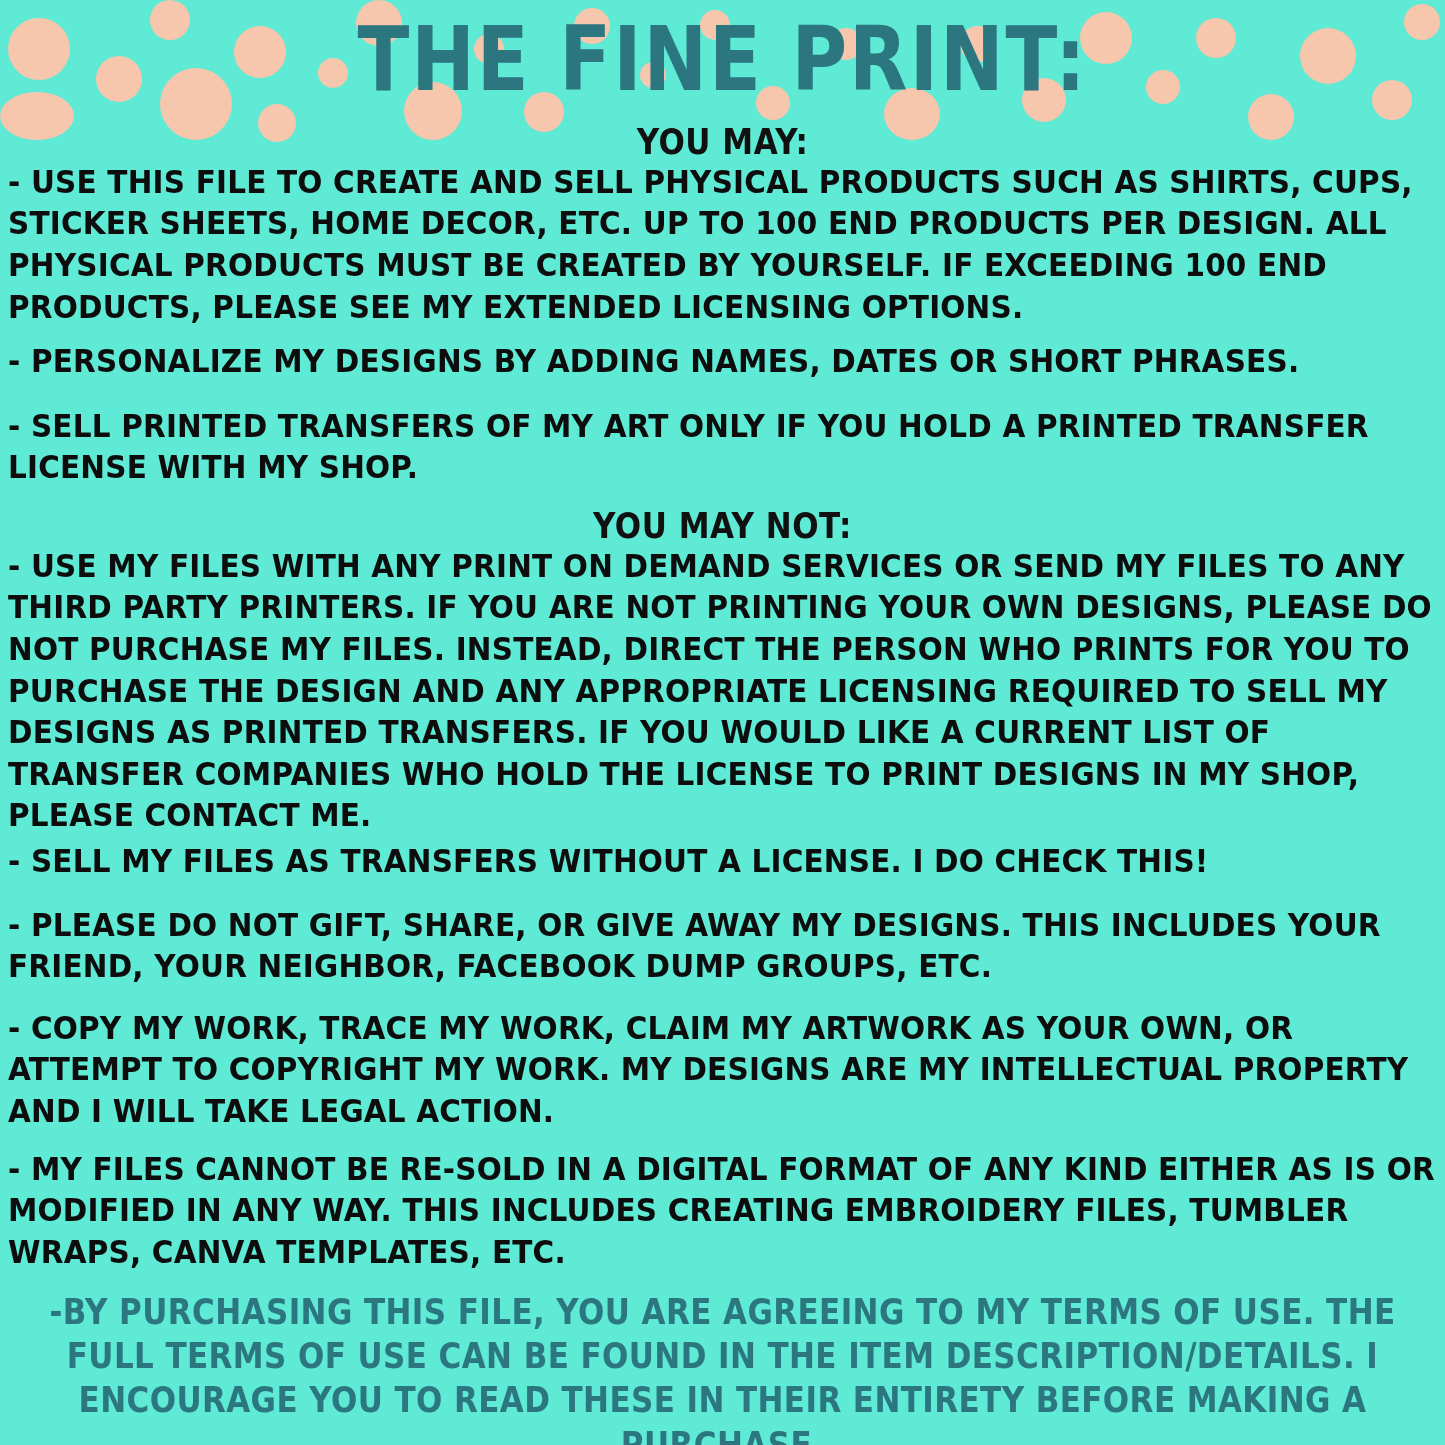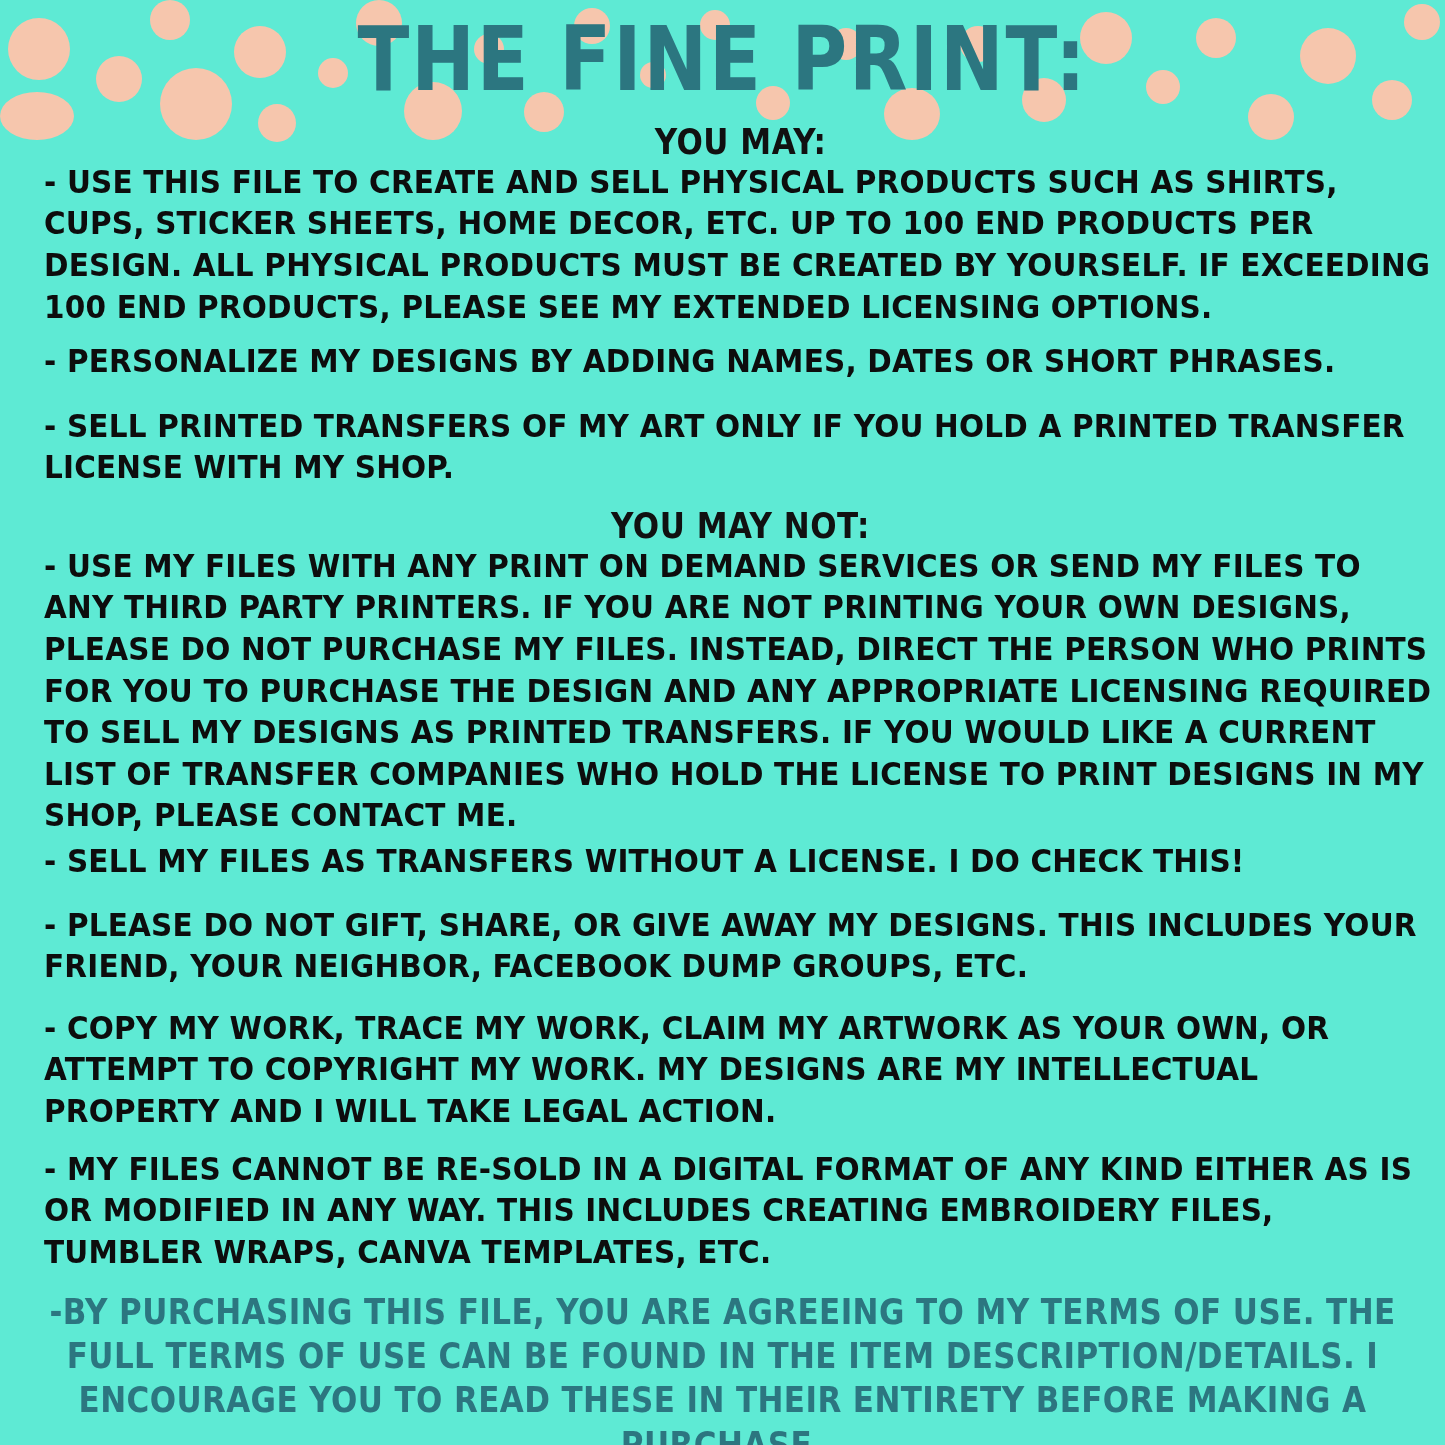--- a/index.html
+++ b/index.html
@@ -82,21 +82,21 @@
     letter-spacing: 0.2px;
     text-transform: uppercase;
     margin: 0 0 26px 0;
     font-family: "DejaVu Sans", sans-serif;
     font-weight: bold;
     transform: scaleY(1.08);
     transform-origin: left top;
   }
   .para:last-child { margin-bottom: 0; }
 
-  .group { margin-bottom: 6px; margin-left: 36px; }
+  .group { margin-bottom: 6px; }
 
   .spacer-lg { height: 18px; }
 
   .footer {
     margin-top: 26px;
     text-align: center;
     color: #2c7680;
     font-size: 31px;
     font-weight: bold;
     line-height: 1.28;

